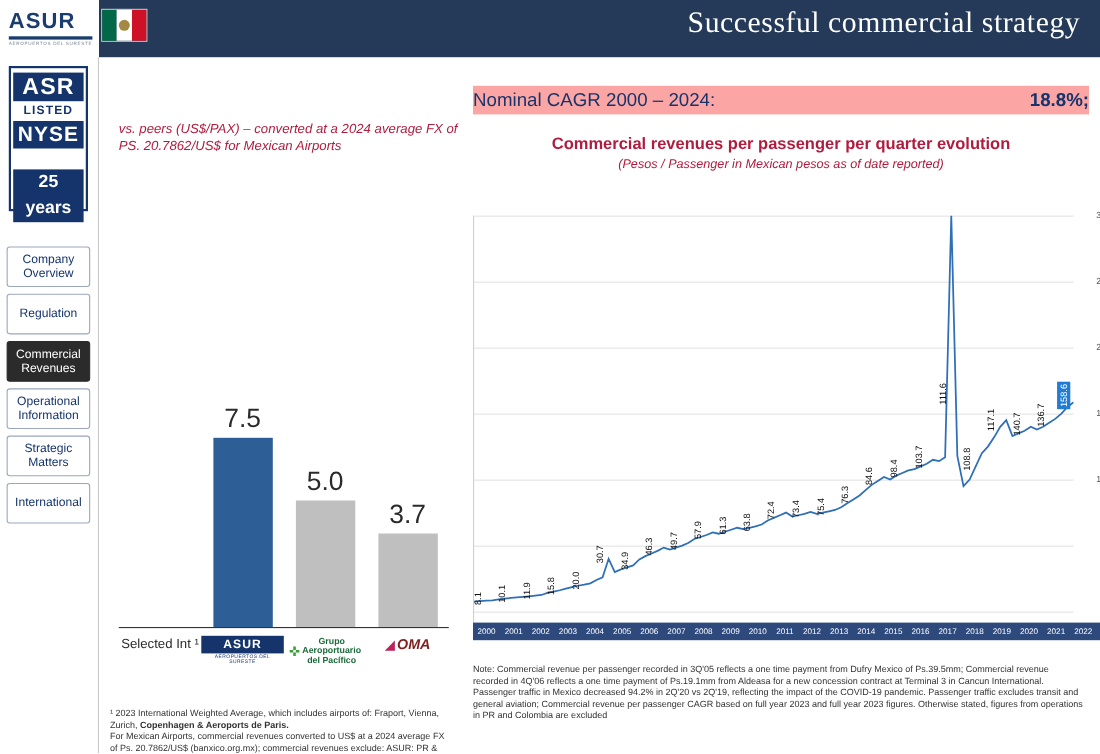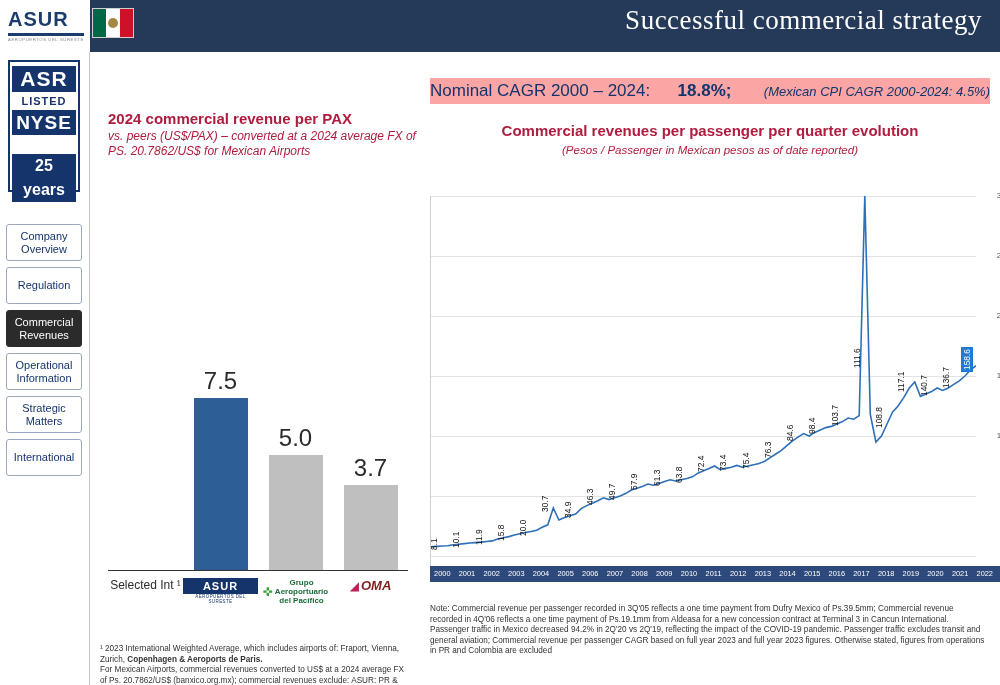--- a/index.html
+++ b/index.html
@@ -216,21 +216,20 @@
       </div>
     <div class="nav-item">
         <span>International</span>
       </div>
   </div>
 
 </div>
 <div class="rail-divider"></div>
 
 <div class="left-panel">
-  <div class="ltitle">2024 commercial revenue per PAX</div>
   <div class="lsub">vs. peers (US$/PAX) – converted at a 2024 average FX of PS. 20.7862/US$ for Mexican Airports</div>
 
   <div class="bars" id="bars">
       <div class="bar-col" style="left: 85.5px; width: 54px;">
         <div class="bar-val">7.5</div>
         <div class="bar-rect" style="height: 171.964px; background: rgb(46, 94, 150);"></div>
       </div>
       <div class="bar-col" style="left: 160.5px; width: 54px;">
         <div class="bar-val">5.0</div>
         <div class="bar-rect" style="height: 114.643px; background: rgb(191, 191, 191);"></div>
@@ -263,21 +262,20 @@
 </div>
 
 <div class="footnote">
   <div id="fn1">¹ 2023 International Weighted Average, which includes airports of: Fraport, Vienna, Zurich, <b>Copenhagen &amp; Aeroports de Paris.</b></div>
   <div id="fn2">For Mexican Airports, commercial revenues converted to US$ at a 2024 average FX of Ps. 20.7862/US$ (banxico.org.mx); commercial revenues exclude: ASUR: PR &amp; COL operations; OMA: Cargo, NH Hotel (Mexico City Airport), Hilton Garden Inn Hotel (Monterrey Airport) &amp; Aero Ind. Park; GAP: Montego Bay, Kingston, Cargo &amp; Customs Warehouse operations.</div>
 </div>
 
 <div class="cagr-band">
   <span>Nominal CAGR 2000 – 2024: </span>
   <span class="pct">18.8%;</span>
-  <span class="paren">(Mexican CPI CAGR 2000-2024: 4.5%)</span>
 </div>
 <div class="rtitle">Commercial revenues per passenger per quarter evolution</div>
 <div class="rsub">(Pesos / Passenger in Mexican pesos as of date reported)</div>
 
 <div class="rchart" id="rchart">
     <div class="gridline" style="top: 360px;"></div>
     <div class="gridline" style="top: 300px;"></div>
     <div class="gridline" style="top: 240px;"></div>
     <div class="ylab" style="top: 240px;">100</div>
     <div class="gridline" style="top: 180px;"></div>

